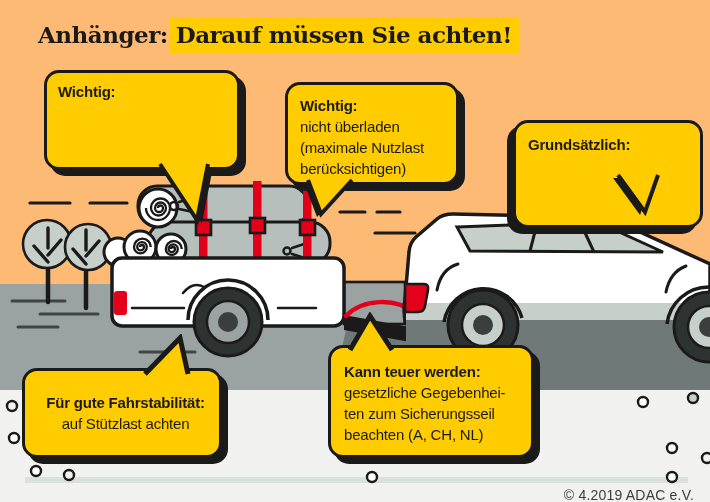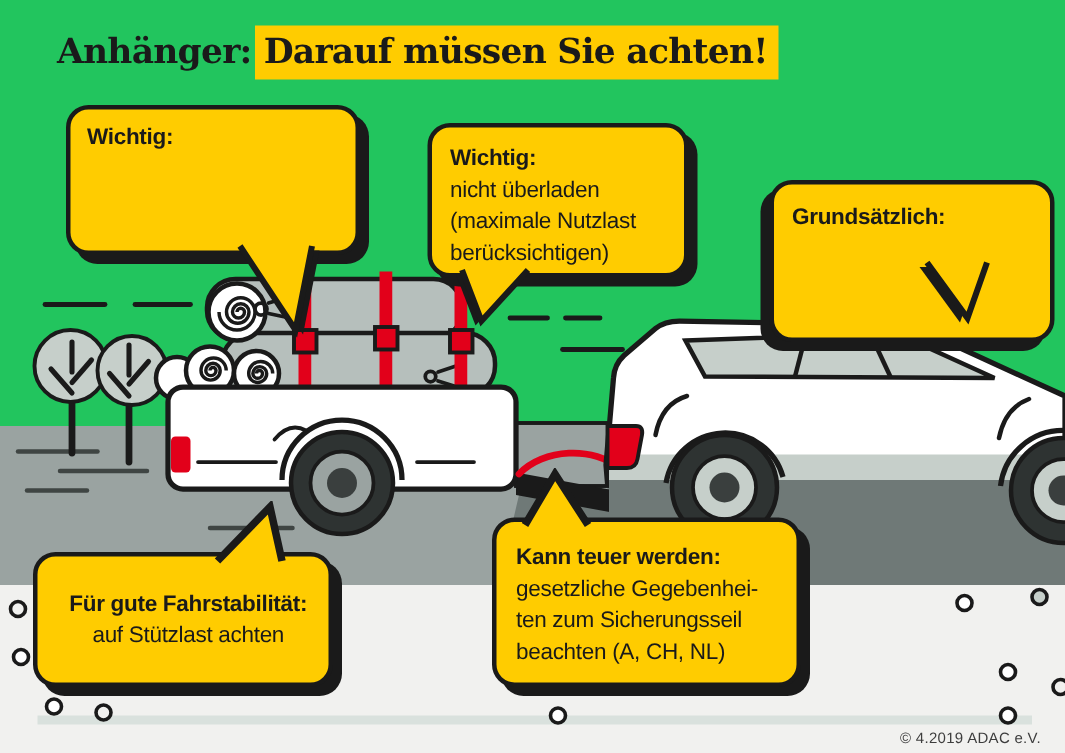--- a/index.html
+++ b/index.html
@@ -1,17 +1,17 @@
 <!DOCTYPE html>
 <html><head>
 <meta charset="utf-8">
 <style>
   html,body{margin:0;padding:0;}
   body{font-family:"Liberation Sans",sans-serif;background:#fff;}
-  #stage{position:relative;width:710px;height:502px;background:#22c55e;overflow:hidden;}
+  #stage{position:relative;width:710px;height:502px;background:#fdba74;overflow:hidden;}
 
   
   .title{position:absolute;left:38px;top:21px;z-index:6;
          font-family:"DejaVu Serif","Liberation Serif",serif;
          font-weight:700;font-size:23px;letter-spacing:-0.5px;color:#1a1a1a;white-space:nowrap;}
   .title .hl{background:#FFCC00;padding:4px 7px 5px 6px;margin-left:2px;}
 
   
   #scene{position:absolute;left:0;top:0;z-index:1;}
 
@@ -28,21 +28,21 @@
   #b-teuer{left:328px;top:345px;width:206px;height:113px;padding:13px 4px 8px 13px;}
 
   .tail{position:absolute;z-index:11;}
   #t-wichtig{left:150px;top:162px;}
   #t-achtung{left:300px;top:177px;}
   #t-grund{left:610px;top:172px;}
   #t-stabil{left:138px;top:334px;}
   #t-teuer{left:344px;top:312px;}
 
   
-  .copyright{position:absolute;right:16px;top:487px;z-index:6;font-size:10px;color:#3d3d3d;letter-spacing:0.2px;text-align:right;}
+  .copyright{position:absolute;right:16px;top:487px;z-index:6;font-size:14px;color:#3d3d3d;letter-spacing:0.2px;text-align:right;}
 </style>
 </head>
 <body>
 
 <div id="stage">
 
   <svg id="scene" width="710" height="502" viewBox="0 0 710 502" xmlns="http://www.w3.org/2000/svg">
 
     <g>
       <rect x="0" y="388" width="710" height="114" fill="#F1F1EF"></rect>

